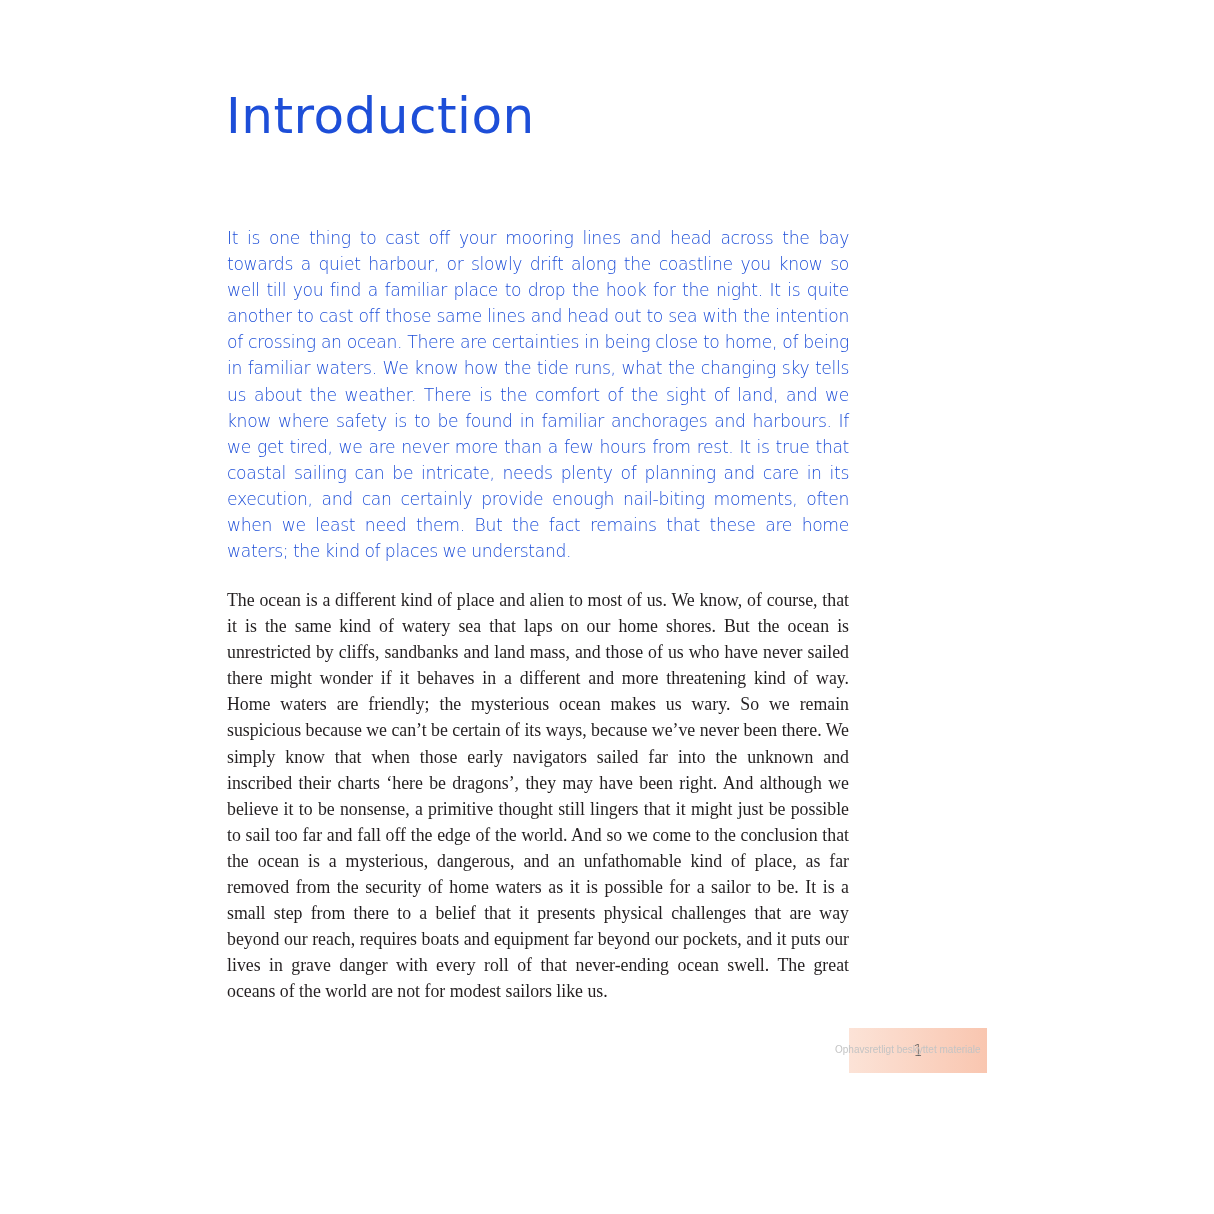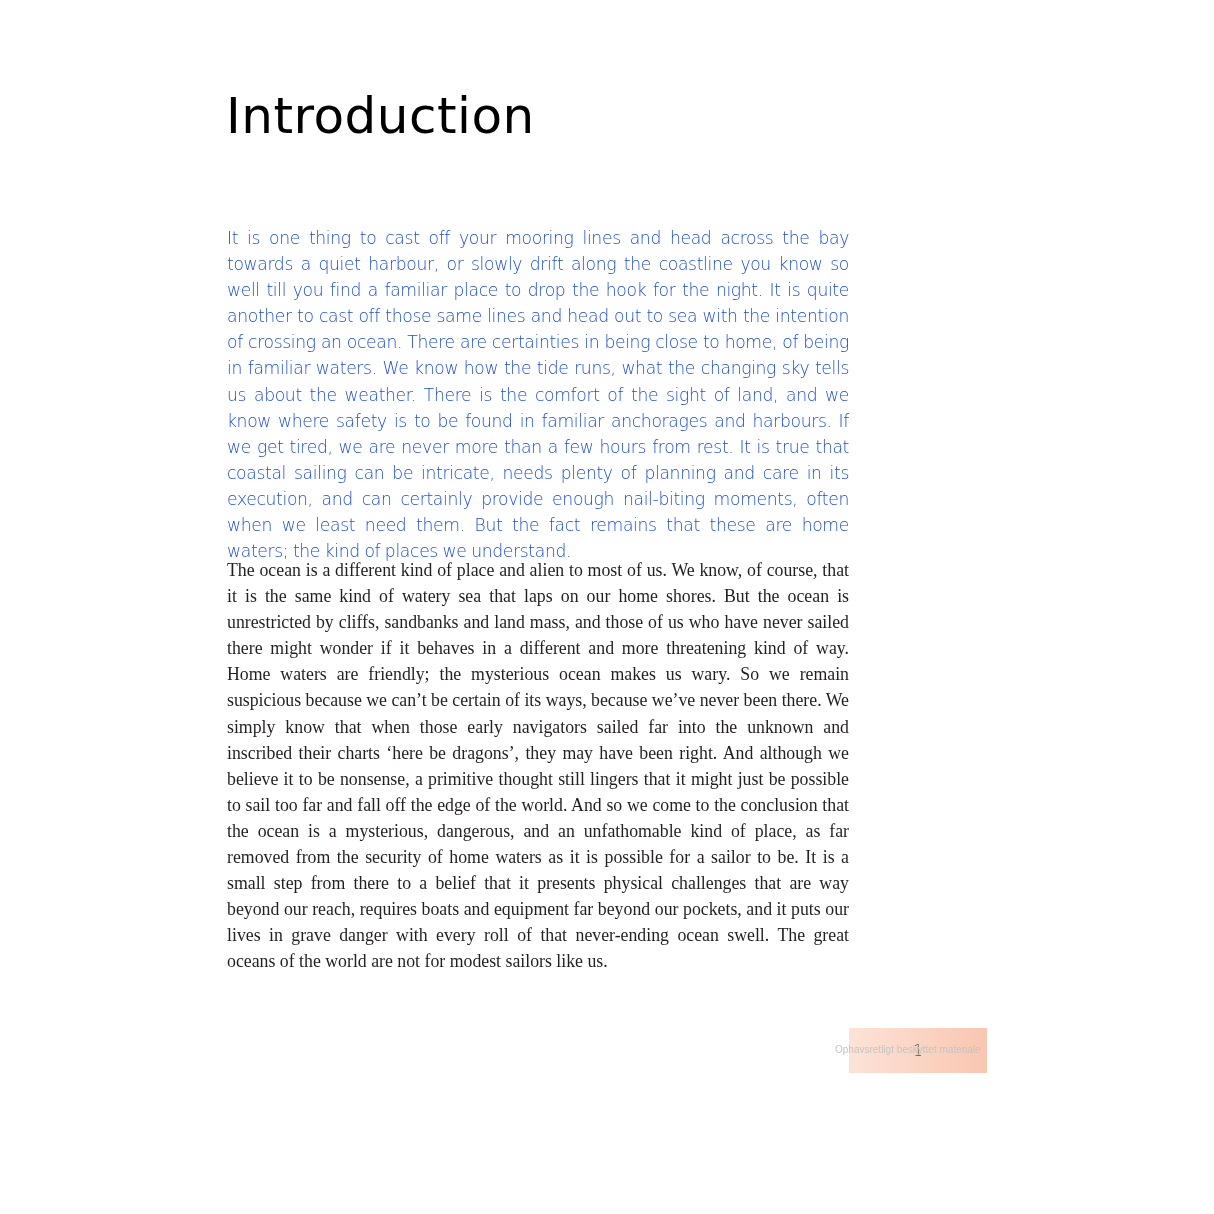--- a/index.html
+++ b/index.html
@@ -15,42 +15,42 @@
     }
     .page-title {
       position: absolute;
       left: 226px;
       top: 86px;
       margin: 0;
       font-family: "DejaVu Sans", sans-serif;
       font-weight: normal;
       font-size: 50px;
       line-height: 60px;
-      color: #000000;
+      color: #1d4ed8;
       letter-spacing: 0.5px;
     }
     .intro-para {
       position: absolute;
       left: 227px;
       top: 225px;
       width: 622px;
       margin: 0;
       font-family: "DejaVu Sans", sans-serif;
       font-weight: 300;
       font-size: 17.2px;
       line-height: 26.1px;
       color: #1d4ed8;
       text-align: justify;
       letter-spacing: -0.35px;
       word-spacing: -0.5px;
     }
     .body-para {
       position: absolute;
       left: 227px;
-      top: 557px;
+      top: 587px;
       width: 622px;
       margin: 0;
       font-family: "Liberation Serif", serif;
       font-size: 17.8px;
       line-height: 26.1px;
       color: #231f20;
       text-align: justify;
     }
     .folio-tab {
       position: absolute;

